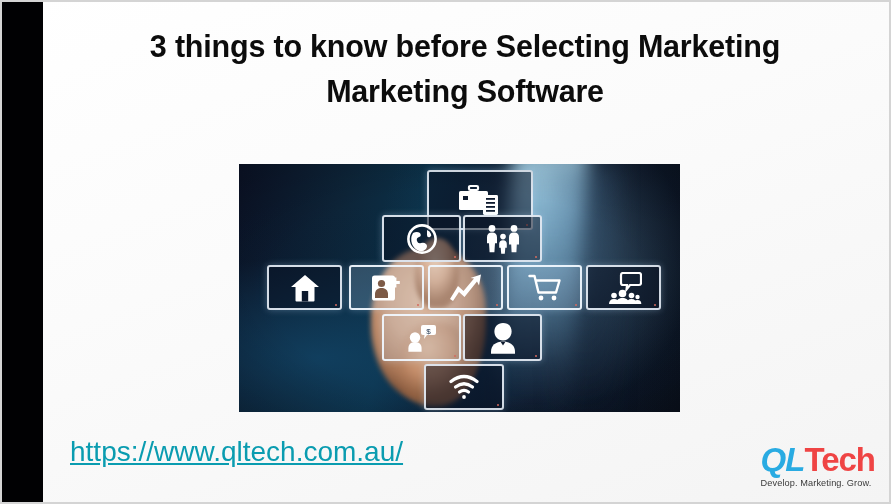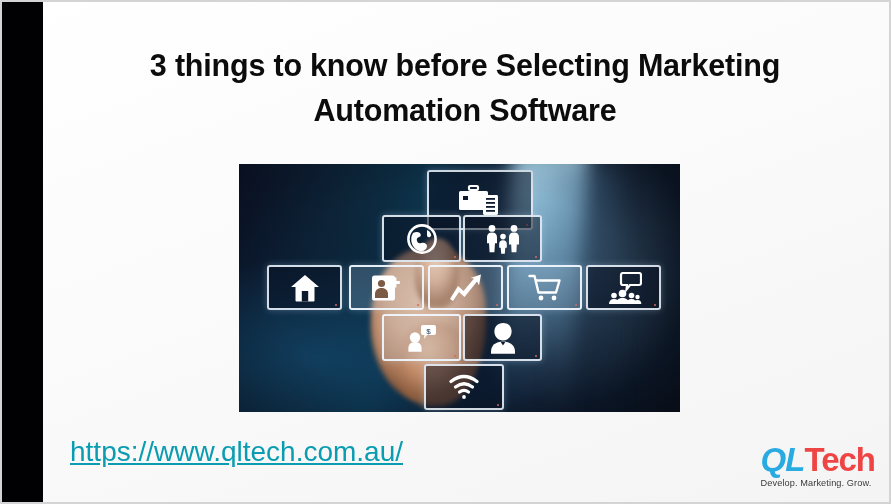--- a/index.html
+++ b/index.html
@@ -53,21 +53,20 @@
   }
 
   
   .title-block {
     position: absolute;
     left: 70px;
     top: 24px;
     width: 790px;
     text-align: center;
     z-index: 10;
-    margin-top: 19px;
   }
   .title-line {
     font-family: "Liberation Sans", sans-serif;
     font-weight: bold;
     font-size: 30.5px;
     line-height: 45px;
     color: #0c0c0c;
     letter-spacing: -0.2px;
     white-space: nowrap;
   }
@@ -222,21 +221,21 @@
 </head>
 <body>
 
 <div id="slide-root">
 
   <div class="slide-bg"></div>
   <div class="left-band"></div>
 
   <div class="title-block">
     <div class="title-line">3 things to know before Selecting Marketing</div>
-    <div class="title-line">Automation Software</div>
+    <div class="title-line">Marketing Software</div>
   </div>
 
   <div class="photo">
     <div class="photo-shirt"></div>
     <div class="photo-shirt2"></div>
     <div class="photo-hand"></div>
     <div class="photo-hand2"></div>
     <div class="photo-finger"></div>
 
     <div class="tile" style="left:188px; top:6px; width:106px; height:60px;">

